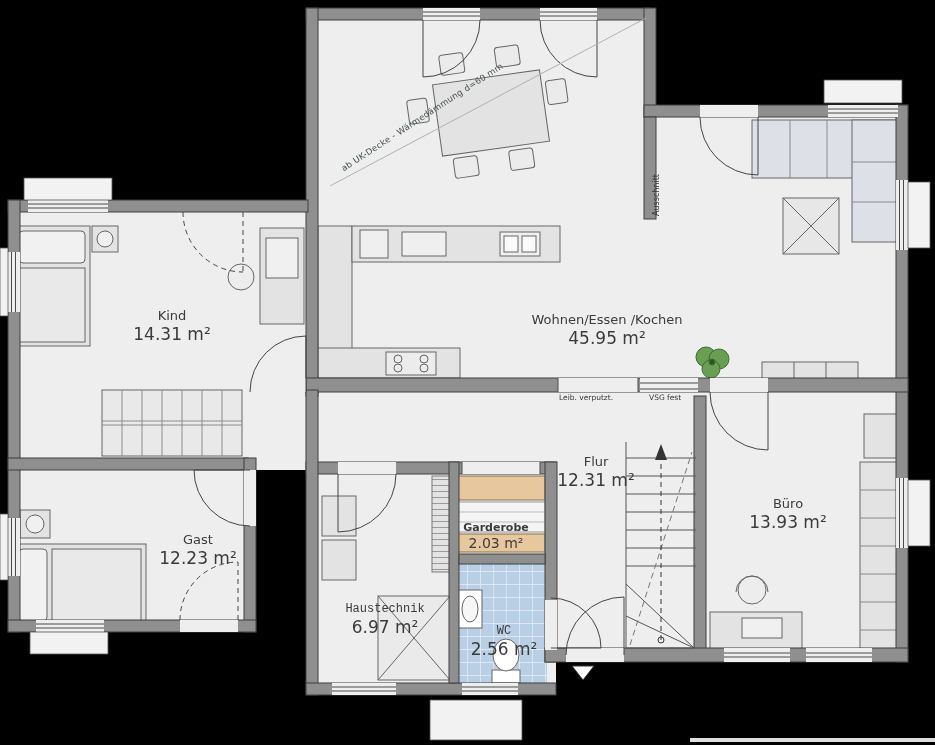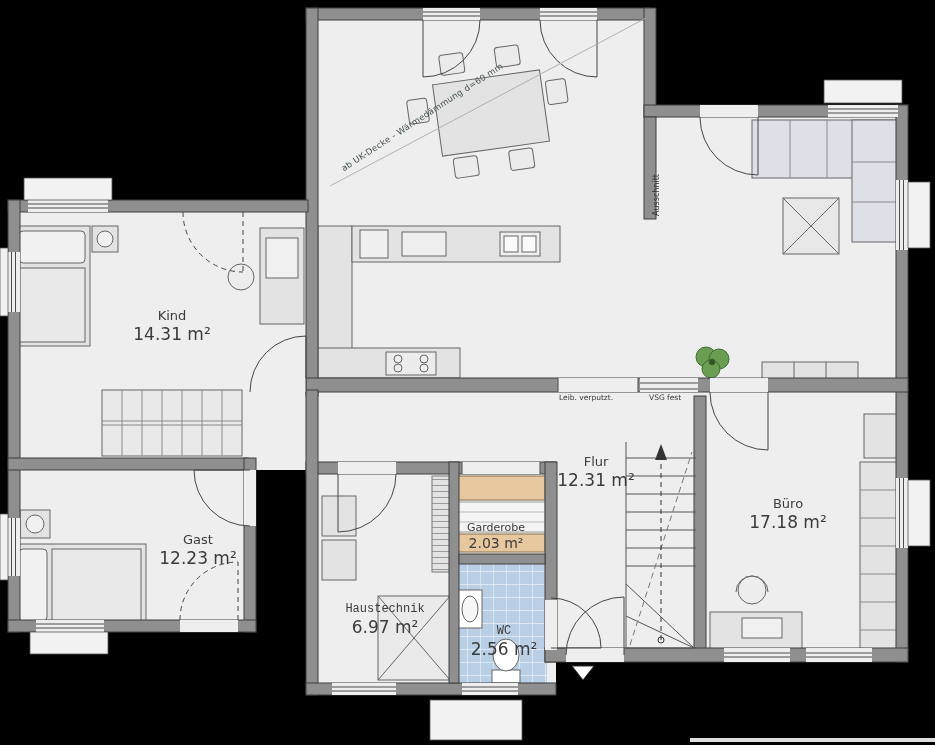--- a/index.html
+++ b/index.html
@@ -3,21 +3,21 @@
 <meta charset="utf-8">
 <style>
   html,body{margin:0;padding:0;background:#000;}
   #stage{position:relative;width:935px;height:745px;background:#000;overflow:hidden;
          font-family:"DejaVu Sans", sans-serif;}
   #plan-svg{position:absolute;left:0;top:0;}
   .room-label{position:absolute;transform:translateX(-50%);text-align:center;
               color:#3b3b3b;line-height:1.25;white-space:nowrap;margin-top:24px;}
   .room-label .rname{font-size:13px;}
   .room-label .rarea{font-size:17px;}
-  .room-label.sm .rname{font-size:11px;}
+  .room-label.sm .rname{font-size:11px;font-weight:bold;}
   .room-label.sm .rarea{font-size:14px;}
   .room-label.md .rname{font-size:12px;font-family:Liberation Mono, monospace;}
   .room-label.md .rarea{font-size:17px;}
   .tiny-note{position:absolute;font-size:7.5px;color:#333;white-space:nowrap;text-align:center;}
   #ceiling-note{position:absolute;left:342px;top:164px;font-size:8.5px;color:#44524a;
                 white-space:nowrap;transform:rotate(-33deg);transform-origin:0 50%;
                 letter-spacing:.3px;}
   #cutout-note{position:absolute;left:652px;top:216px;font-size:8px;color:#333;
                white-space:nowrap;transform:rotate(-90deg);transform-origin:0 0;}
 </style>
@@ -274,20 +274,24 @@
   </g>
 
   <path d="M330,186 L646,18" stroke="#b0b0b0" stroke-width="1" fill="none"></path>
 </svg>
 
 <div class="room-label" style="left:172px;top:284px">
   <div class="rname">Kind</div>
   <div class="rarea">14.31 m²</div>
 </div>
 
+<div class="room-label" style="left:607px;top:288px">
+  <div class="rname">Wohnen/Essen /Kochen</div>
+  <div class="rarea">45.95 m²</div>
+</div>
 
 <div class="room-label" style="left:198px;top:508px">
   <div class="rname">Gast</div>
   <div class="rarea">12.23 m²</div>
 </div>
 
 <div class="room-label" style="left:596px;top:430px">
   <div class="rname">Flur</div>
   <div class="rarea">12.31 m²</div>
 </div>
@@ -302,21 +306,21 @@
   <div class="rarea">6.97 m²</div>
 </div>
 
 <div class="room-label md" style="left:504px;top:600px">
   <div class="rname">WC</div>
   <div class="rarea">2.56 m²</div>
 </div>
 
 <div class="room-label" style="left:788px;top:472px">
   <div class="rname">Büro</div>
-  <div class="rarea">17.18 m²</div>
+  <div class="rarea">13.93 m²</div>
 </div>
 
 <div id="ceiling-note">ab UK-Decke - Wärmedämmung d=60 mm</div>
 <div id="cutout-note">Ausschnitt</div>
 <div class="tiny-note" style="left:559px;top:393px">Leib. verputzt.</div>
 <div class="tiny-note" style="left:649px;top:393px">VSG fest</div>
 
 </div>
 
 </body></html>

